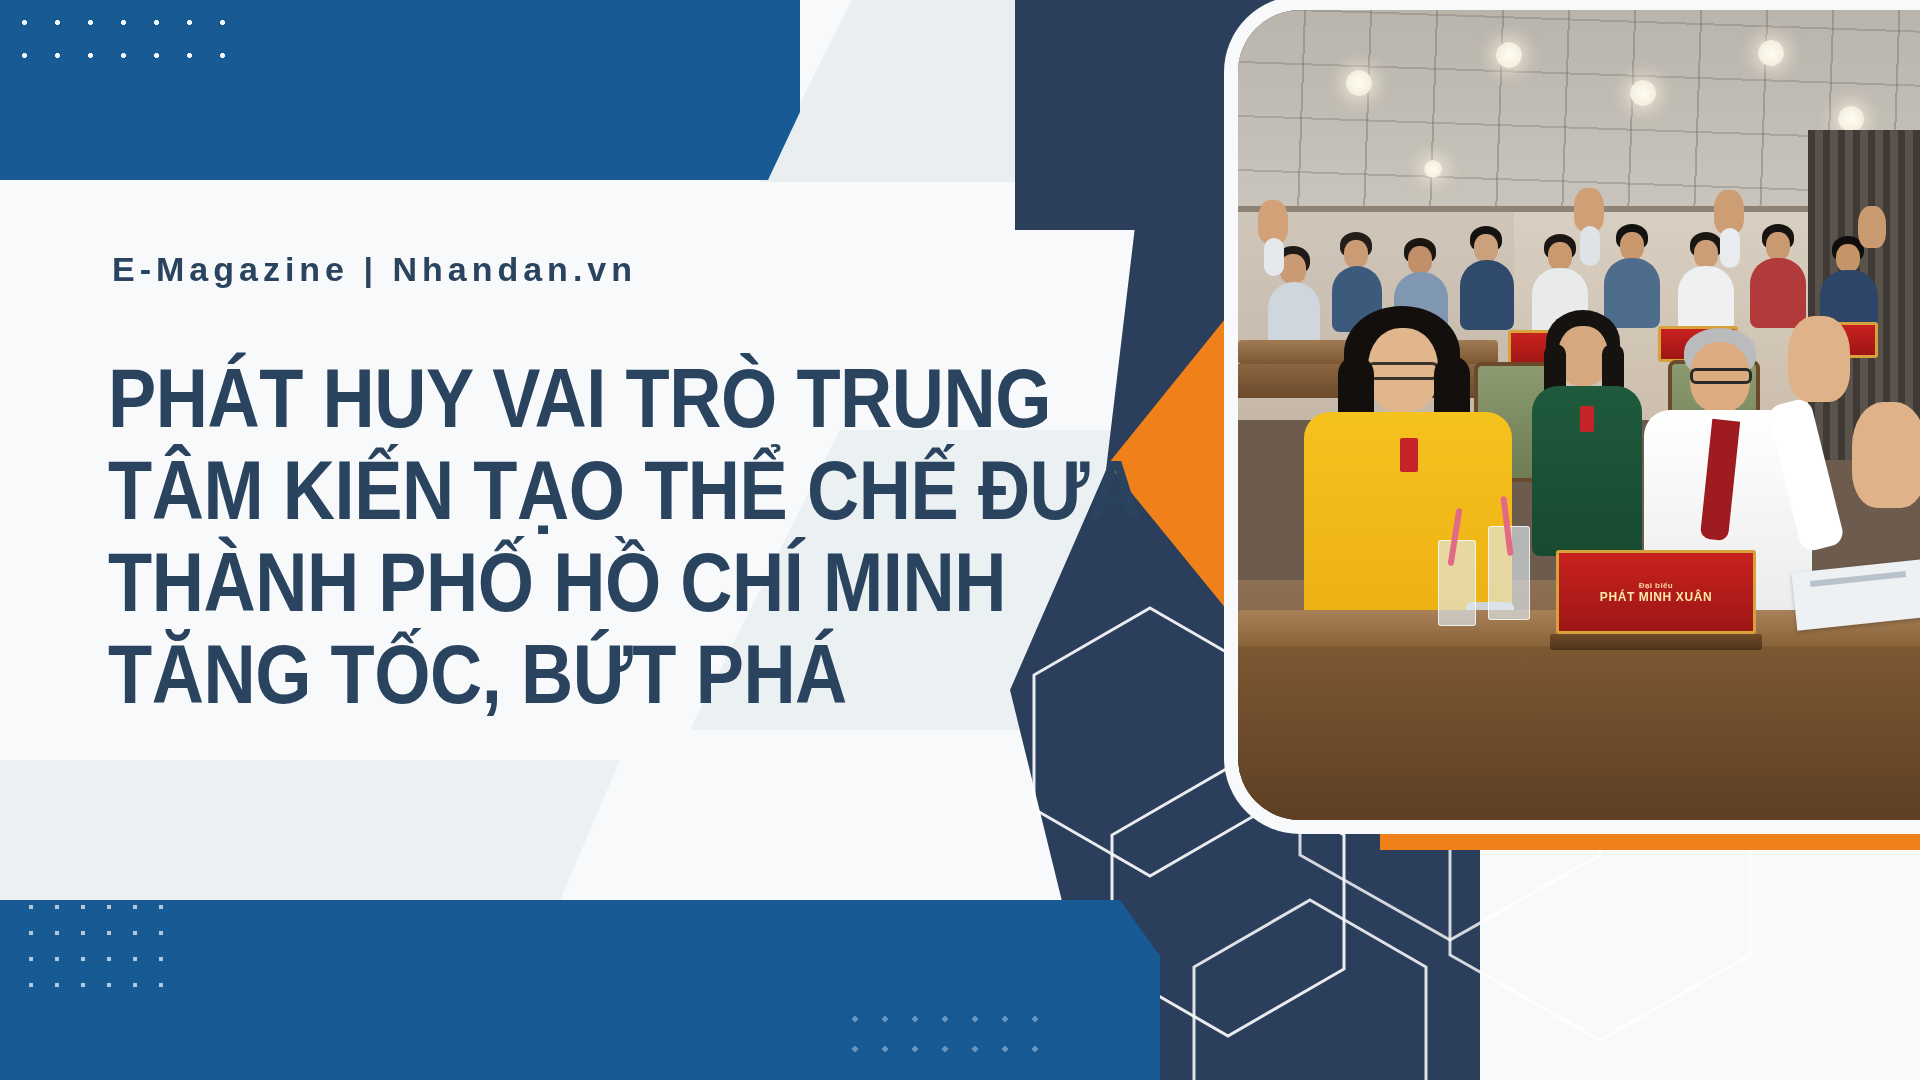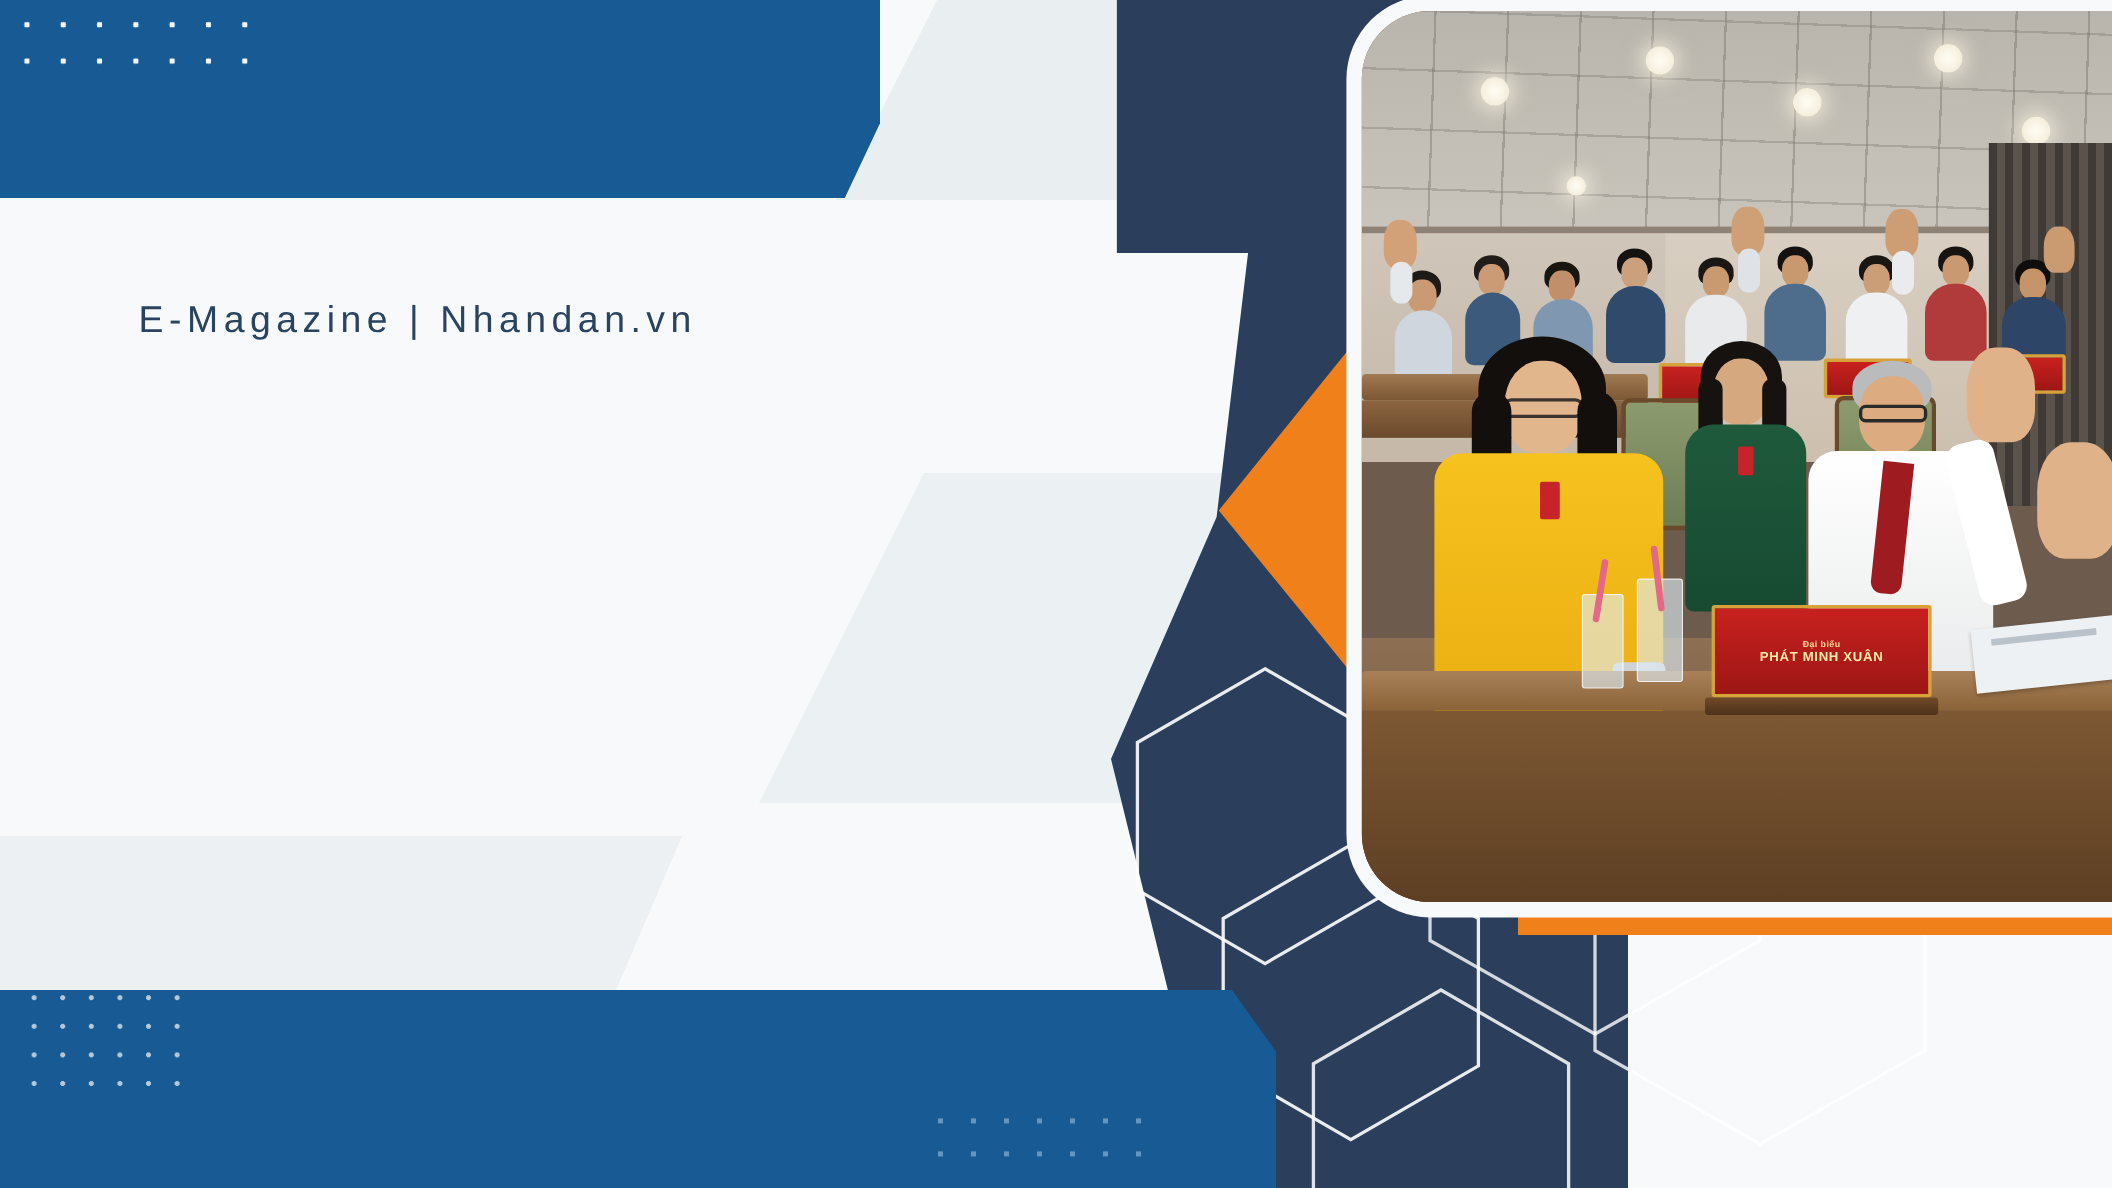--- a/index.html
+++ b/index.html
@@ -142,26 +142,25 @@
   .hair { position:absolute; border-radius:50% 50% 38% 38%; }
   .body { position:absolute; border-radius:26px 26px 8px 8px; }
   .arm  { position:absolute; border-radius:14px; }
   .hand { position:absolute; border-radius:42% 42% 34% 34%; }
 
   .glass { position:absolute; background:rgba(225,238,245,.62);
            border:1px solid rgba(255,255,255,.75); border-radius:3px; }
 
   
   .kicker {
-    position:absolute; left:112px; top:272px;
-    font-size:34px; font-weight:normal; letter-spacing:5px;
+    position:absolute; left:112px; top:250px;
+    font-size:34px; font-weight:bold; letter-spacing:5px;
     color:#2A4460;
     font-family:"Liberation Sans","DejaVu Sans",sans-serif;
     white-space:nowrap;
-    margin-left:14px;
   }
   .headline {
     position:absolute; left:108px; top:352px; width:920px;
   }
   .hl-line {
     display:block;
     font-family:"Liberation Sans Narrow","Liberation Sans","DejaVu Sans Condensed",sans-serif;
     font-weight:bold;
     font-size:84px;
     line-height:92px;
@@ -335,14 +334,20 @@
 
   <div class="shape tl-blue"></div>
   <div class="shape tl-dots"></div>
 
   <div class="shape bl-blue"></div>
   <div class="shape bl-dots"></div>
   <div class="shape bl-dots2"></div>
 
   <div class="kicker">E-Magazine | Nhandan.vn</div>
 
+  <div class="headline">
+    <span class="hl-line">PHÁT HUY VAI TRÒ TRUNG</span>
+    <span class="hl-line">TÂM KIẾN TẠO THỂ CHẾ ĐƯA</span>
+    <span class="hl-line">THÀNH PHỐ HỒ CHÍ MINH</span>
+    <span class="hl-line">TĂNG TỐC, BỨT PHÁ</span>
+  </div>
 
 </div>
 
 </body></html>

